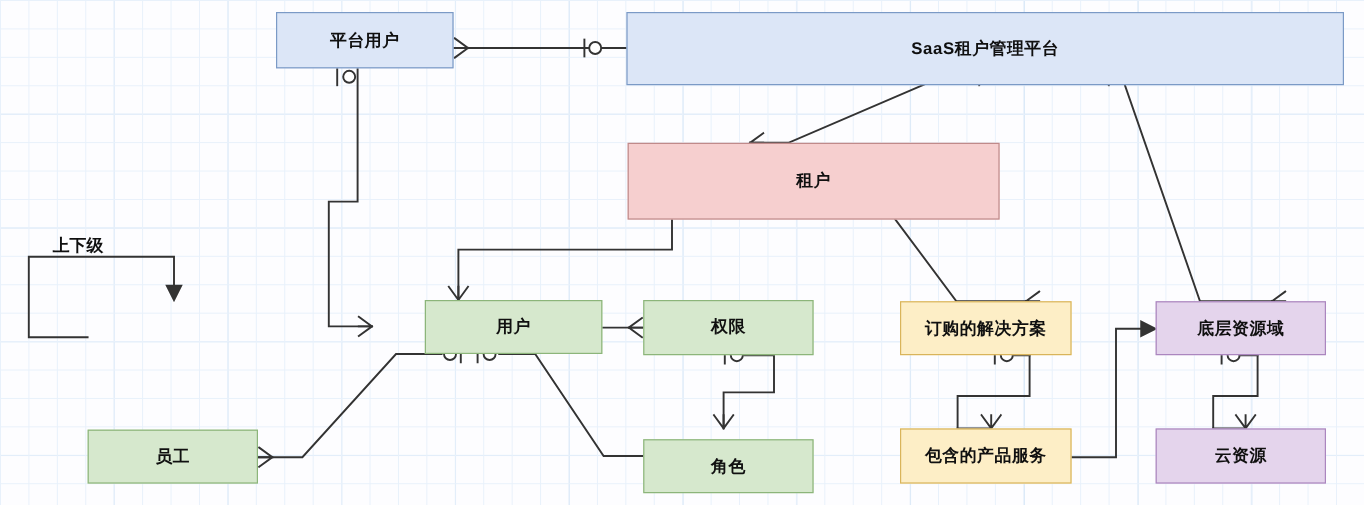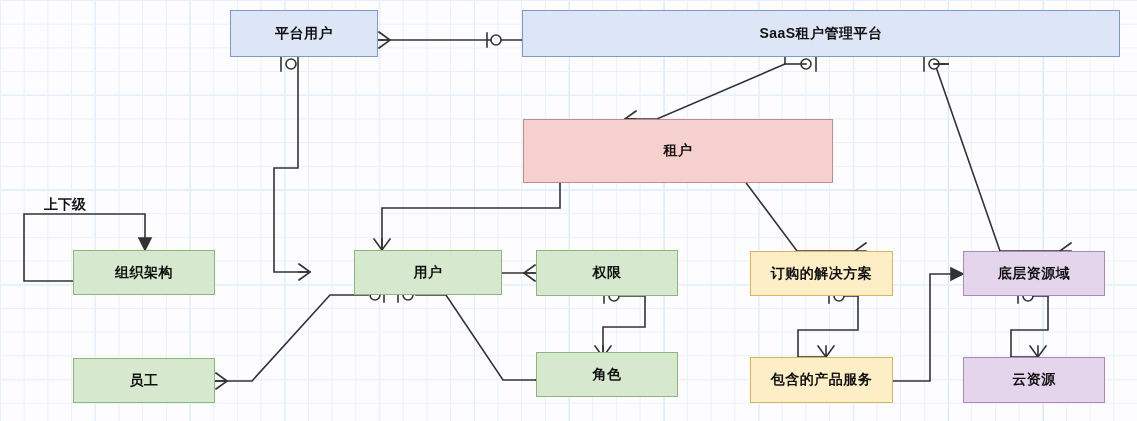--- a/index.html
+++ b/index.html
@@ -139,45 +139,42 @@
       <line x1="1033" y1="296" x2="1048" y2="296"></line>
       <path d="M1038,357 L1030,346 M1038,357 L1046,346 M1038,357 L1038,346"></path>
       <line x1="1011" y1="357" x2="1038" y2="357"></line>
     </g>
   </svg>
 
   <div class="node n-blue" style="left:230px;top:10px;width:148px;height:47px;">
     <span>平台用户</span>
   </div>
 
-  <div class="node n-blue" style="left:522px;top:10px;width:598px;height:47px;">
+  <div class="node n-blue" style="left:522px;top:10px;width:598px;height:61px;">
     <span>SaaS租户管理平台</span>
   </div>
 
   <div class="node n-red" style="left:523px;top:119px;width:310px;height:64px;">
     <span>租户</span>
   </div>
 
-  <div class="node n-green" style="left:73px;top:250px;width:142px;height:45px;">
-    <span>组织架构</span>
-  </div>
 
   <div class="node n-green" style="left:310px;top:250px;width:148px;height:45px;margin-left:44px;">
     <span>用户</span>
   </div>
 
   <div class="node n-green" style="left:536px;top:250px;width:142px;height:46px;">
     <span>权限</span>
   </div>
 
   <div class="node n-green" style="left:73px;top:358px;width:142px;height:45px;">
     <span>员工</span>
   </div>
 
-  <div class="node n-green" style="left:536px;top:352px;width:142px;height:45px;">
+  <div class="node n-green" style="left:536px;top:366px;width:142px;height:45px;">
     <span>角色</span>
   </div>
 
   <div class="node n-orange" style="left:750px;top:251px;width:143px;height:45px;">
     <span>订购的解决方案</span>
   </div>
 
   <div class="node n-orange" style="left:750px;top:357px;width:143px;height:46px;">
     <span>包含的产品服务</span>
   </div>

